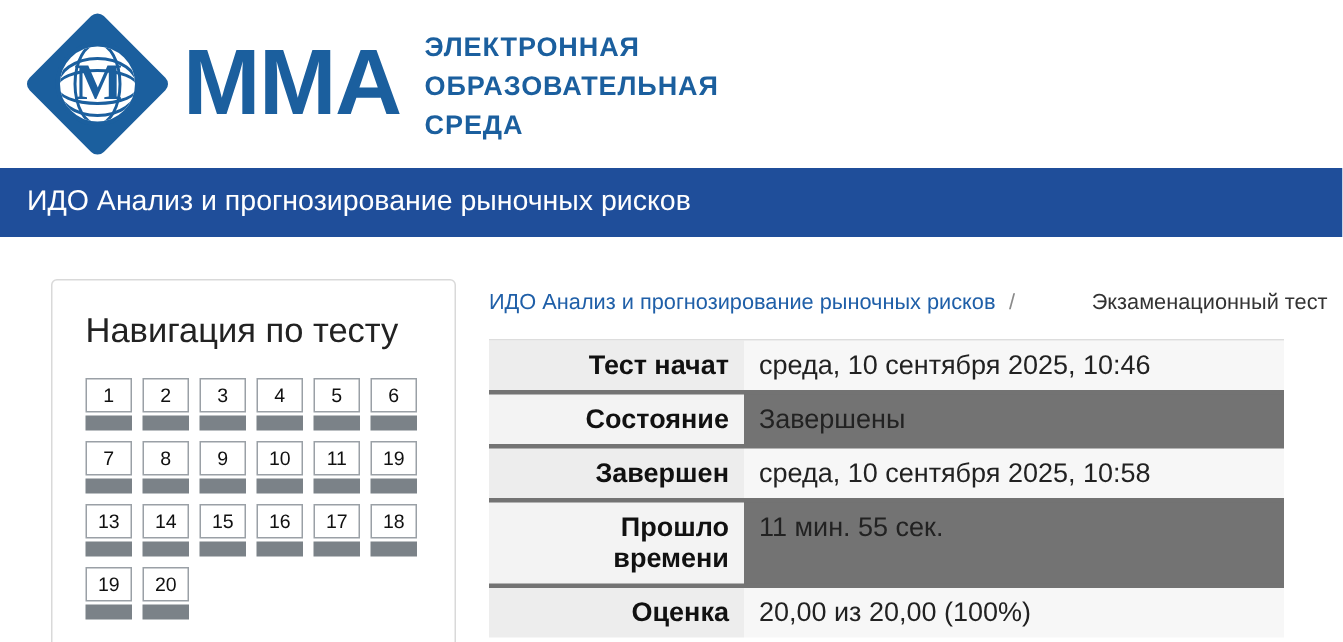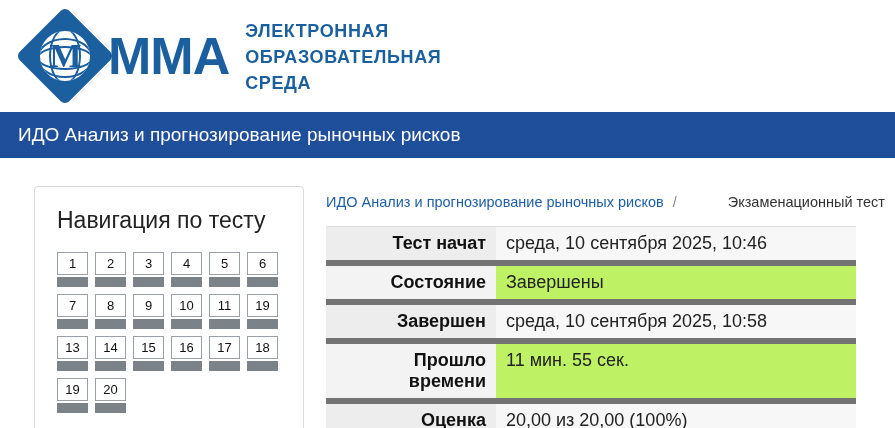--- a/index.html
+++ b/index.html
@@ -81,24 +81,25 @@
     display: flex;
     align-items: center;
     justify-content: center;
     font-size: 34px;
     font-weight: bold;
     color: #1b5f9e;
     letter-spacing: -1px;
     font-family: "Liberation Serif", serif;
   }
   .logo-text {
-    font-size: 52px;
+    font-size: 62px;
     font-weight: bold;
     color: #1b5f9e;
     letter-spacing: -1px;
+    margin-left: 14px;
     line-height: 1;
     font-family: "Liberation Sans", sans-serif;
   }
   .logo-sub {
     margin-left: 16px;
     color: #1b5f9e;
     font-size: 18px;
     line-height: 1.45;
     letter-spacing: 0.6px;
     font-weight: bold;
@@ -185,36 +186,36 @@
   .breadcrumb .current {
     color: #333333;
     margin-left: 42px;
   }
 
   table.summary {
     border-collapse: collapse;
     width: 530px;
     font-size: 18px;
   }
-  table.summary tr { border-top: 6px solid #737373; }
+  table.summary tr { border-top: 3px solid #737373; }
   table.summary tr:first-child { border-top: 1px solid #dddddd; }
   table.summary td {
     padding: 6px 10px;
     vertical-align: top;
   }
   table.summary td.k {
     width: 170px;
     text-align: right;
     font-weight: bold;
     color: #111111;
     background: #f3f3f3;
   }
   table.summary td.v {
     color: #222222;
-    background: #bef264;
+    background: #737373;
   }
   table.summary tr.alt td.v { background: #f7f7f7; }
   table.summary tr.alt td.k { background: #ededed; }
 </style>
 </head>
 <body>
 
 <div class="header">
   <div class="logo-mark">
     <div class="diamond"></div>

